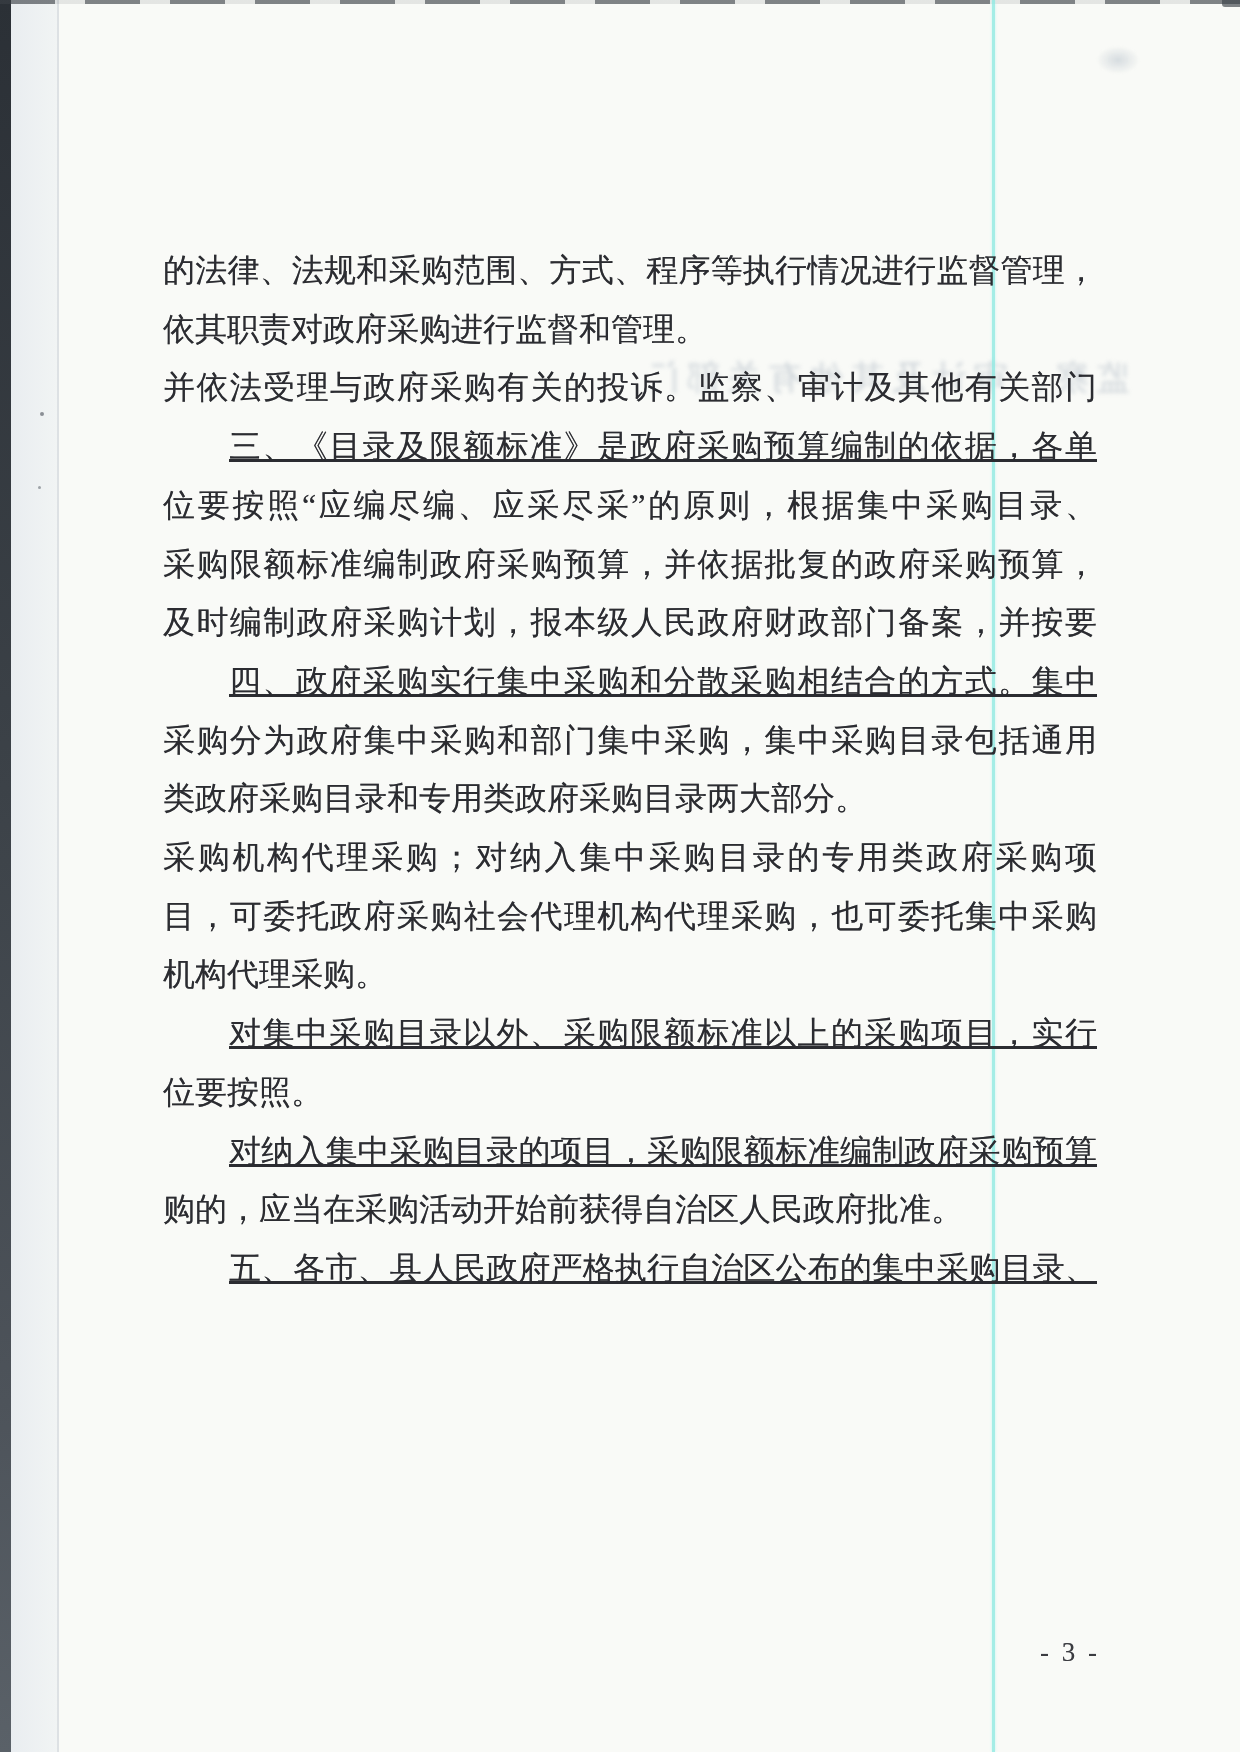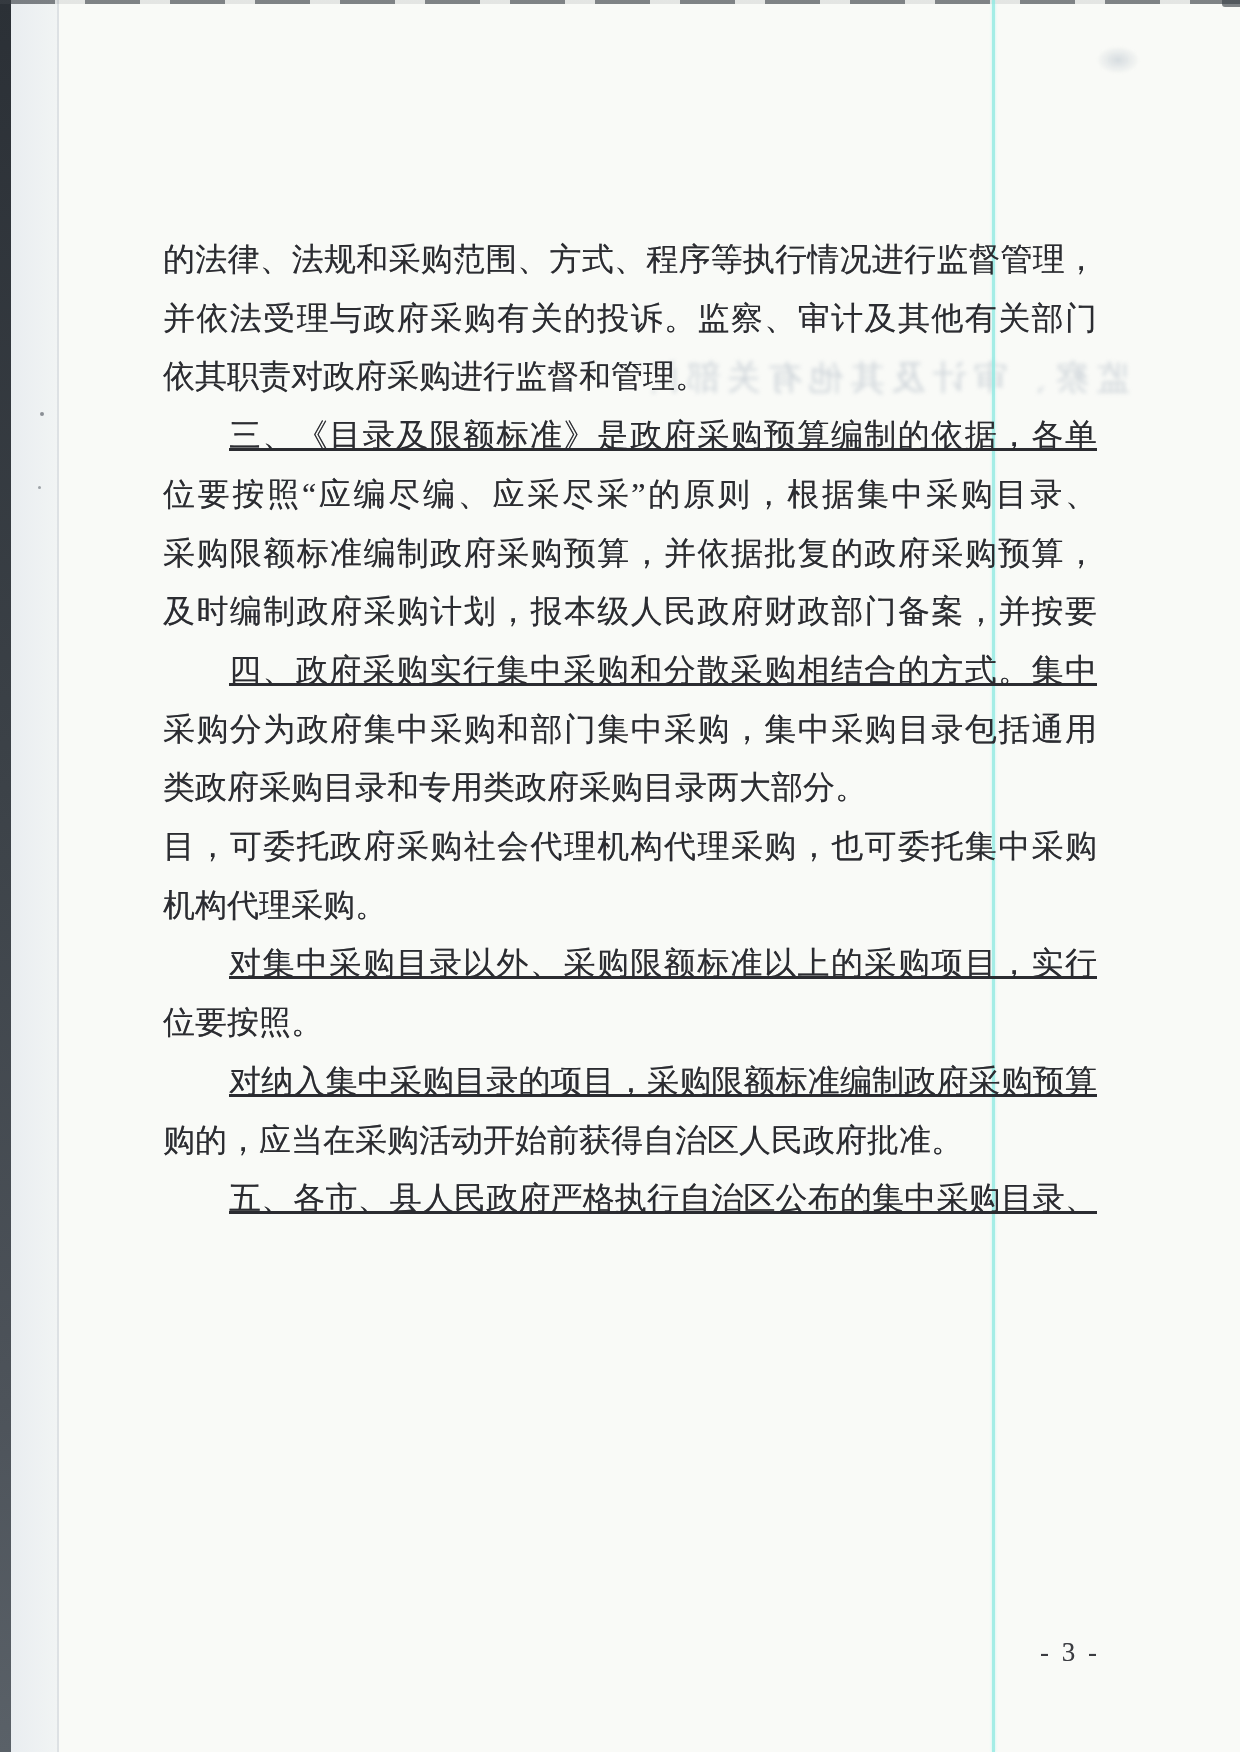--- a/index.html
+++ b/index.html
@@ -45,21 +45,21 @@
     filter:blur(1px);
   }
   .bleed-through {
     position:absolute; left:652px; top:352px; width:478px; height:52px; z-index:0;
     transform:scaleX(-1); filter:blur(2.2px);
     color:#a9b4c0; opacity:.55;
     font-size:34px; line-height:52px; letter-spacing:7px; white-space:nowrap; overflow:hidden;
   }
   
   .text-block {
-    position:absolute; left:163px; top:230px; width:934px; z-index:2;
+    position:absolute; left:163px; top:241px; width:934px; z-index:2;
     font-size:32px; line-height:58.7px; color:#2b2c31;
     text-shadow:0 0 .6px rgba(43,44,49,.55);
   }
   .line { white-space:normal; }
   .line.full { text-align:justify; text-align-last:justify; }
   .line.indent { text-indent:66px;text-decoration:underline; }
   .page-number {
     position:absolute; left:1040px; top:1637px; z-index:2;
     font-size:27px; letter-spacing:3px; color:#3b3c41;
     text-shadow:0 0 .5px rgba(59,60,65,.5);
@@ -75,29 +75,30 @@
 <div class="cyan-line"></div>
 <div class="corner-mark"></div>
 <div class="smudge"></div>
 <div class="speck speck-1"></div>
 <div class="speck speck-2"></div>
 
 <div class="bleed-through">监察、审计及其他有关部门依其职责对政府采购</div>
 
 <div class="text-block">
     <div class="line full">的法律、法规和采购范围、方式、程序等执行情况进行监督管理，</div>
+    <div class="line">依其职责对政府采购进行监督和管理。</div>
     <div class="line full">并依法受理与政府采购有关的投诉。监察、审计及其他有关部门</div>
-    <div class="line">依其职责对政府采购进行监督和管理。</div>
     <div class="line full indent">三、《目录及限额标准》是政府采购预算编制的依据，各单</div>
     <div class="line full">位要按照“应编尽编、应采尽采”的原则，根据集中采购目录、</div>
     <div class="line full">采购限额标准编制政府采购预算，并依据批复的政府采购预算，</div>
     <div class="line full">及时编制政府采购计划，报本级人民政府财政部门备案，并按要</div>
     <div class="line full indent">四、政府采购实行集中采购和分散采购相结合的方式。集中</div>
     <div class="line full">采购分为政府集中采购和部门集中采购，集中采购目录包括通用</div>
     <div class="line">类政府采购目录和专用类政府采购目录两大部分。</div>
+    <div class="line full">采购机构代理采购；对纳入集中采购目录的专用类政府采购项</div>
     <div class="line full">目，可委托政府采购社会代理机构代理采购，也可委托集中采购</div>
     <div class="line">机构代理采购。</div>
     <div class="line full indent">对集中采购目录以外、采购限额标准以上的采购项目，实行</div>
     <div class="line">位要按照。</div>
     <div class="line full indent">对纳入集中采购目录的项目，采购限额标准编制政府采购预算</div>
     <div class="line">购的，应当在采购活动开始前获得自治区人民政府批准。</div>
     <div class="line full indent">五、各市、县人民政府严格执行自治区公布的集中采购目录、</div>
   </div>
 
 <div class="page-number">- 3 -</div>

